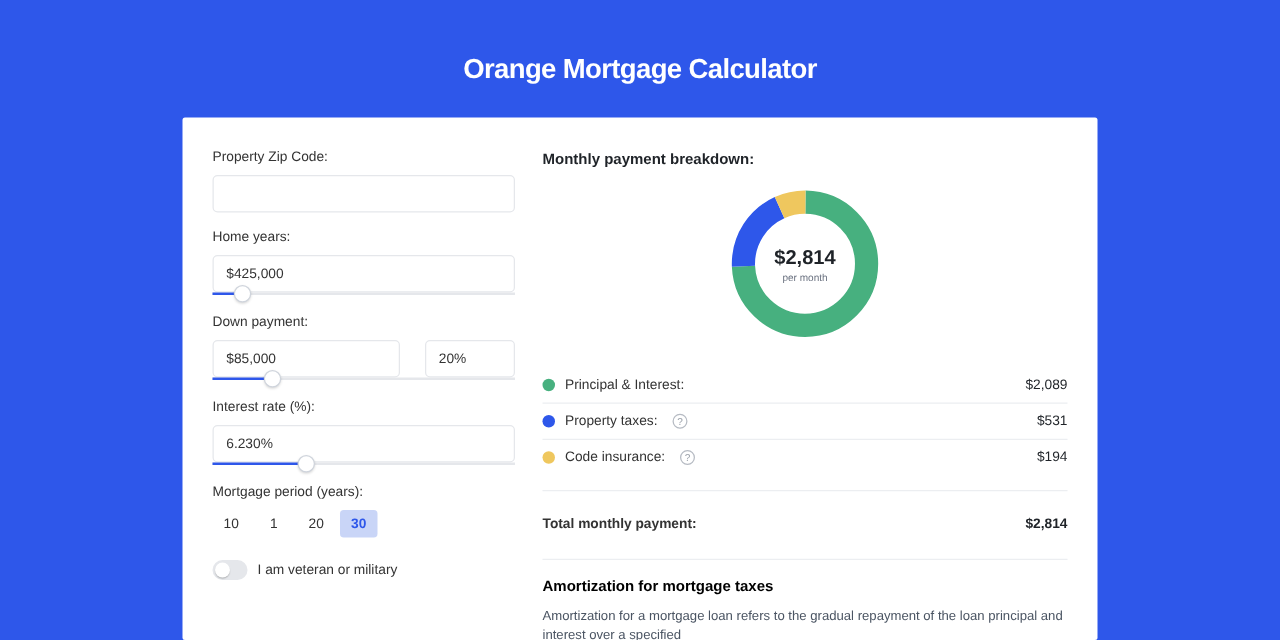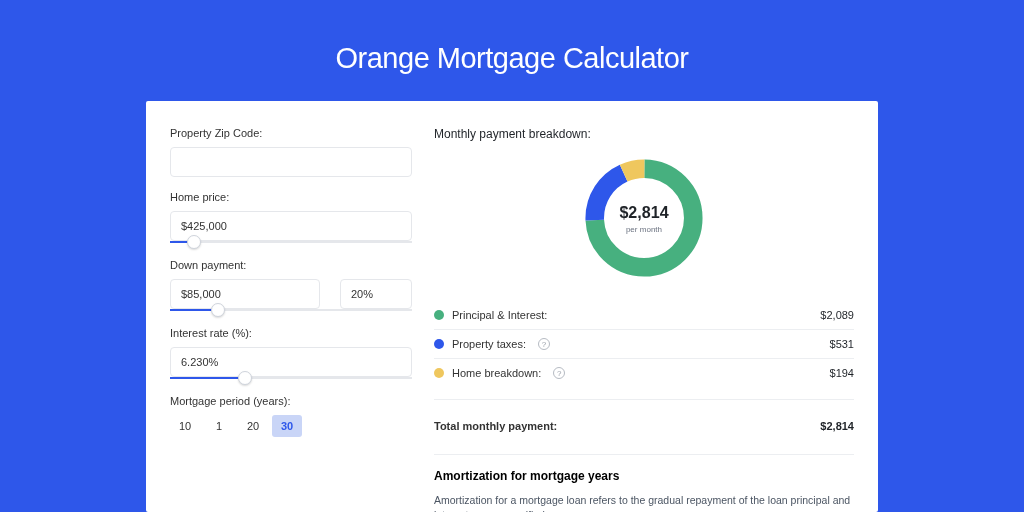--- a/index.html
+++ b/index.html
@@ -1,36 +1,36 @@
 <!DOCTYPE html>
 <html><head>
 <meta charset="utf-8">
 <style>
   * { box-sizing: border-box; margin: 0; padding: 0; }
   html, body { width: 1024px; height: 512px; overflow: hidden; font-family: -apple-system, BlinkMacSystemFont, "Segoe UI", Arial, sans-serif; }
   body { background: #2e57ea; display: flex; flex-direction: column; align-items: center; }
-  .page-title { color: #fff; font-weight: 400; font-size: 29px; letter-spacing: -0.5px; margin: 42px 0 26px; }
+  .page-title { color: #fff; font-weight: 700; font-size: 22px; letter-spacing: -0.5px; margin: 42px 0 26px; }
   .card { width: 732px; background: #fff; border-radius: 2px; display: flex; align-items: flex-start; padding: 26px 24px 0 24px; height: 420px; overflow: hidden; }
   .left { width: 242px; flex: 0 0 242px; }
   .right { flex: 1; padding-left: 22px; }
   .lbl { font-size: 11px; color: #333; margin-bottom: 8px; display: block; }
   .inp { width: 100%; height: 30px; border: 1px solid #e5e7eb; border-radius: 4px; background: #fff; font-size: 11px; color: #333; padding: 0 10px; }
   .slider-track { position: relative; height: 6px; margin-top: -2px; }
   .slider-rail  { position: absolute; left: 0; right: 0; top: 2px; height: 2px; background: #e5e7eb; }
   .slider-fill  { position: absolute; left: 0; top: 2px; height: 2px; background: #2e57ea; }
   .slider-thumb { position: absolute; top: -4px; width: 14px; height: 14px; border-radius: 50%; background: #fff; border: 1px solid #cfd4dc; box-shadow: 0 1px 2px rgba(0,0,0,.15); transform: translateX(-50%); }
   .row { display: flex; gap: 20px; }
   .seggroup { display: flex; gap: 4px; }
   .seg { width: 30px; height: 22px; display: flex; align-items: center; justify-content: center; font-size: 11px; color: #333; border-radius: 3px; cursor: pointer; }
   .seg.sel { background: #c9d5f7; color: #2e57ea; font-weight: 600; }
   .toggle-row { display: flex; align-items: center; gap: 8px; margin-top: 18px; }
   .toggle { width: 28px; height: 16px; border-radius: 16px; background: #e5e7eb; position: relative; }
   .toggle .knob { position: absolute; left: 2px; top: 2px; width: 12px; height: 12px; border-radius: 50%; background: #fff; box-shadow: 0 1px 1px rgba(0,0,0,.2); }
   .toggle-lbl { font-size: 11px; color: #333; }
-  .section-title { font-size: 12px; font-weight: 400; color: #1f2328; }
+  .section-title { font-size: 12px; font-weight: 700; color: #1f2328; }
   .separator { height: 1px; background: #eceef1; margin: 12px 0; }
   .donut-wrap { display: flex; justify-content: center; margin: 12px 0 18px; }
   .donut { width: 130px; height: 130px; }
   .donut-center-amt { font-size: 17px; font-weight: 800; fill: #1f2328; }
   .donut-center-sub { font-size: 9px; fill: #6b7280; }
   .legend-row { display: flex; align-items: center; justify-content: space-between; padding: 8px 0; font-size: 11px; color: #333; }
   .legend-left { display: flex; align-items: center; gap: 8px; }
   .dot { width: 10px; height: 10px; border-radius: 50%; }
   .info-ic { width: 12px; height: 12px; border: 1px solid #b6bbc3; border-radius: 50%; display: inline-flex; align-items: center; justify-content: center; font-size: 8px; color: #9aa0a9; margin-left: 4px; }
   .legend-val { font-size: 11px; color: #1f2328; }
@@ -46,21 +46,21 @@
 
 <div class="card">
   <div class="left">
 
     <div class="field">
       <label class="lbl">Property Zip Code:</label>
       <input class="inp" value="" style="">
     </div>
 
     <div class="field">
-      <label class="lbl">Home price:</label>
+      <label class="lbl">Home years:</label>
       <input class="inp" value="$425,000" style="">
       <div class="slider-track">
         <div class="slider-rail"></div>
         <div class="slider-fill" style="width: 10%;"></div>
         <div class="slider-thumb" style="left: 10%;"></div>
       </div>
     </div>
 
     <div class="field">
       <label class="lbl">Down payment:</label>
@@ -88,20 +88,26 @@
     <div class="field">
       <label class="lbl">Mortgage period (years):</label>
       <div class="seggroup">
           <div class="seg">10</div>
           <div class="seg">1</div>
           <div class="seg">20</div>
           <div class="seg sel">30</div>
         </div>
     </div>
 
+    <div class="toggle-row">
+      <div class="toggle">
+          <div class="knob"></div>
+        </div>
+      <span class="toggle-lbl">I am veteran or military</span>
+    </div>
   </div>
 
   <div class="right">
     <div class="section-title">Monthly payment breakdown:</div>
 
     <div class="donut-wrap">
       <svg class="donut" viewBox="0 0 42 42">
         <g id="donut-slices">
             <circle cx="21" cy="21" r="15.9155" fill="transparent" stroke="#47b07f" stroke-width="6" stroke-dasharray="74.23596304193319 25.76403695806681" stroke-dashoffset="25"></circle>
             <circle cx="21" cy="21" r="15.9155" fill="transparent" stroke="#2e57ea" stroke-width="6" stroke-dasharray="18.86993603411514 81.13006396588486" stroke-dashoffset="-49.23596304193319"></circle>
@@ -126,34 +132,34 @@
             <span class="dot" style="background:#2e57ea"></span>
             <span>Property taxes:</span>
             <span class="info-ic">?</span>
           </div>
           <span class="legend-val">$531</span>
         </div>
         <div class="separator" style="margin: 0px;"></div>
         <div class="legend-row">
           <div class="legend-left">
             <span class="dot" style="background:#efc75e"></span>
-            <span>Home breakdown:</span>
+            <span>Code insurance:</span>
             <span class="info-ic">?</span>
           </div>
           <span class="legend-val">$194</span>
         </div>
       </div>
 
     <div class="separator"></div>
 
     <div class="legend-row legend-total">
       <div class="legend-left">
           <span>Total monthly payment:</span>
         </div>
       <span class="legend-val">$2,814</span>
     </div>
 
     <div class="separator" style="margin:14px 0"></div>
 
-    <div class="amort-title">Amortization for mortgage years</div>
+    <div class="amort-title">Amortization for mortgage taxes</div>
     <div class="amort-text">Amortization for a mortgage loan refers to the gradual repayment of the loan principal and interest over a specified</div>
   </div>
 </div>
 
 </body></html>

